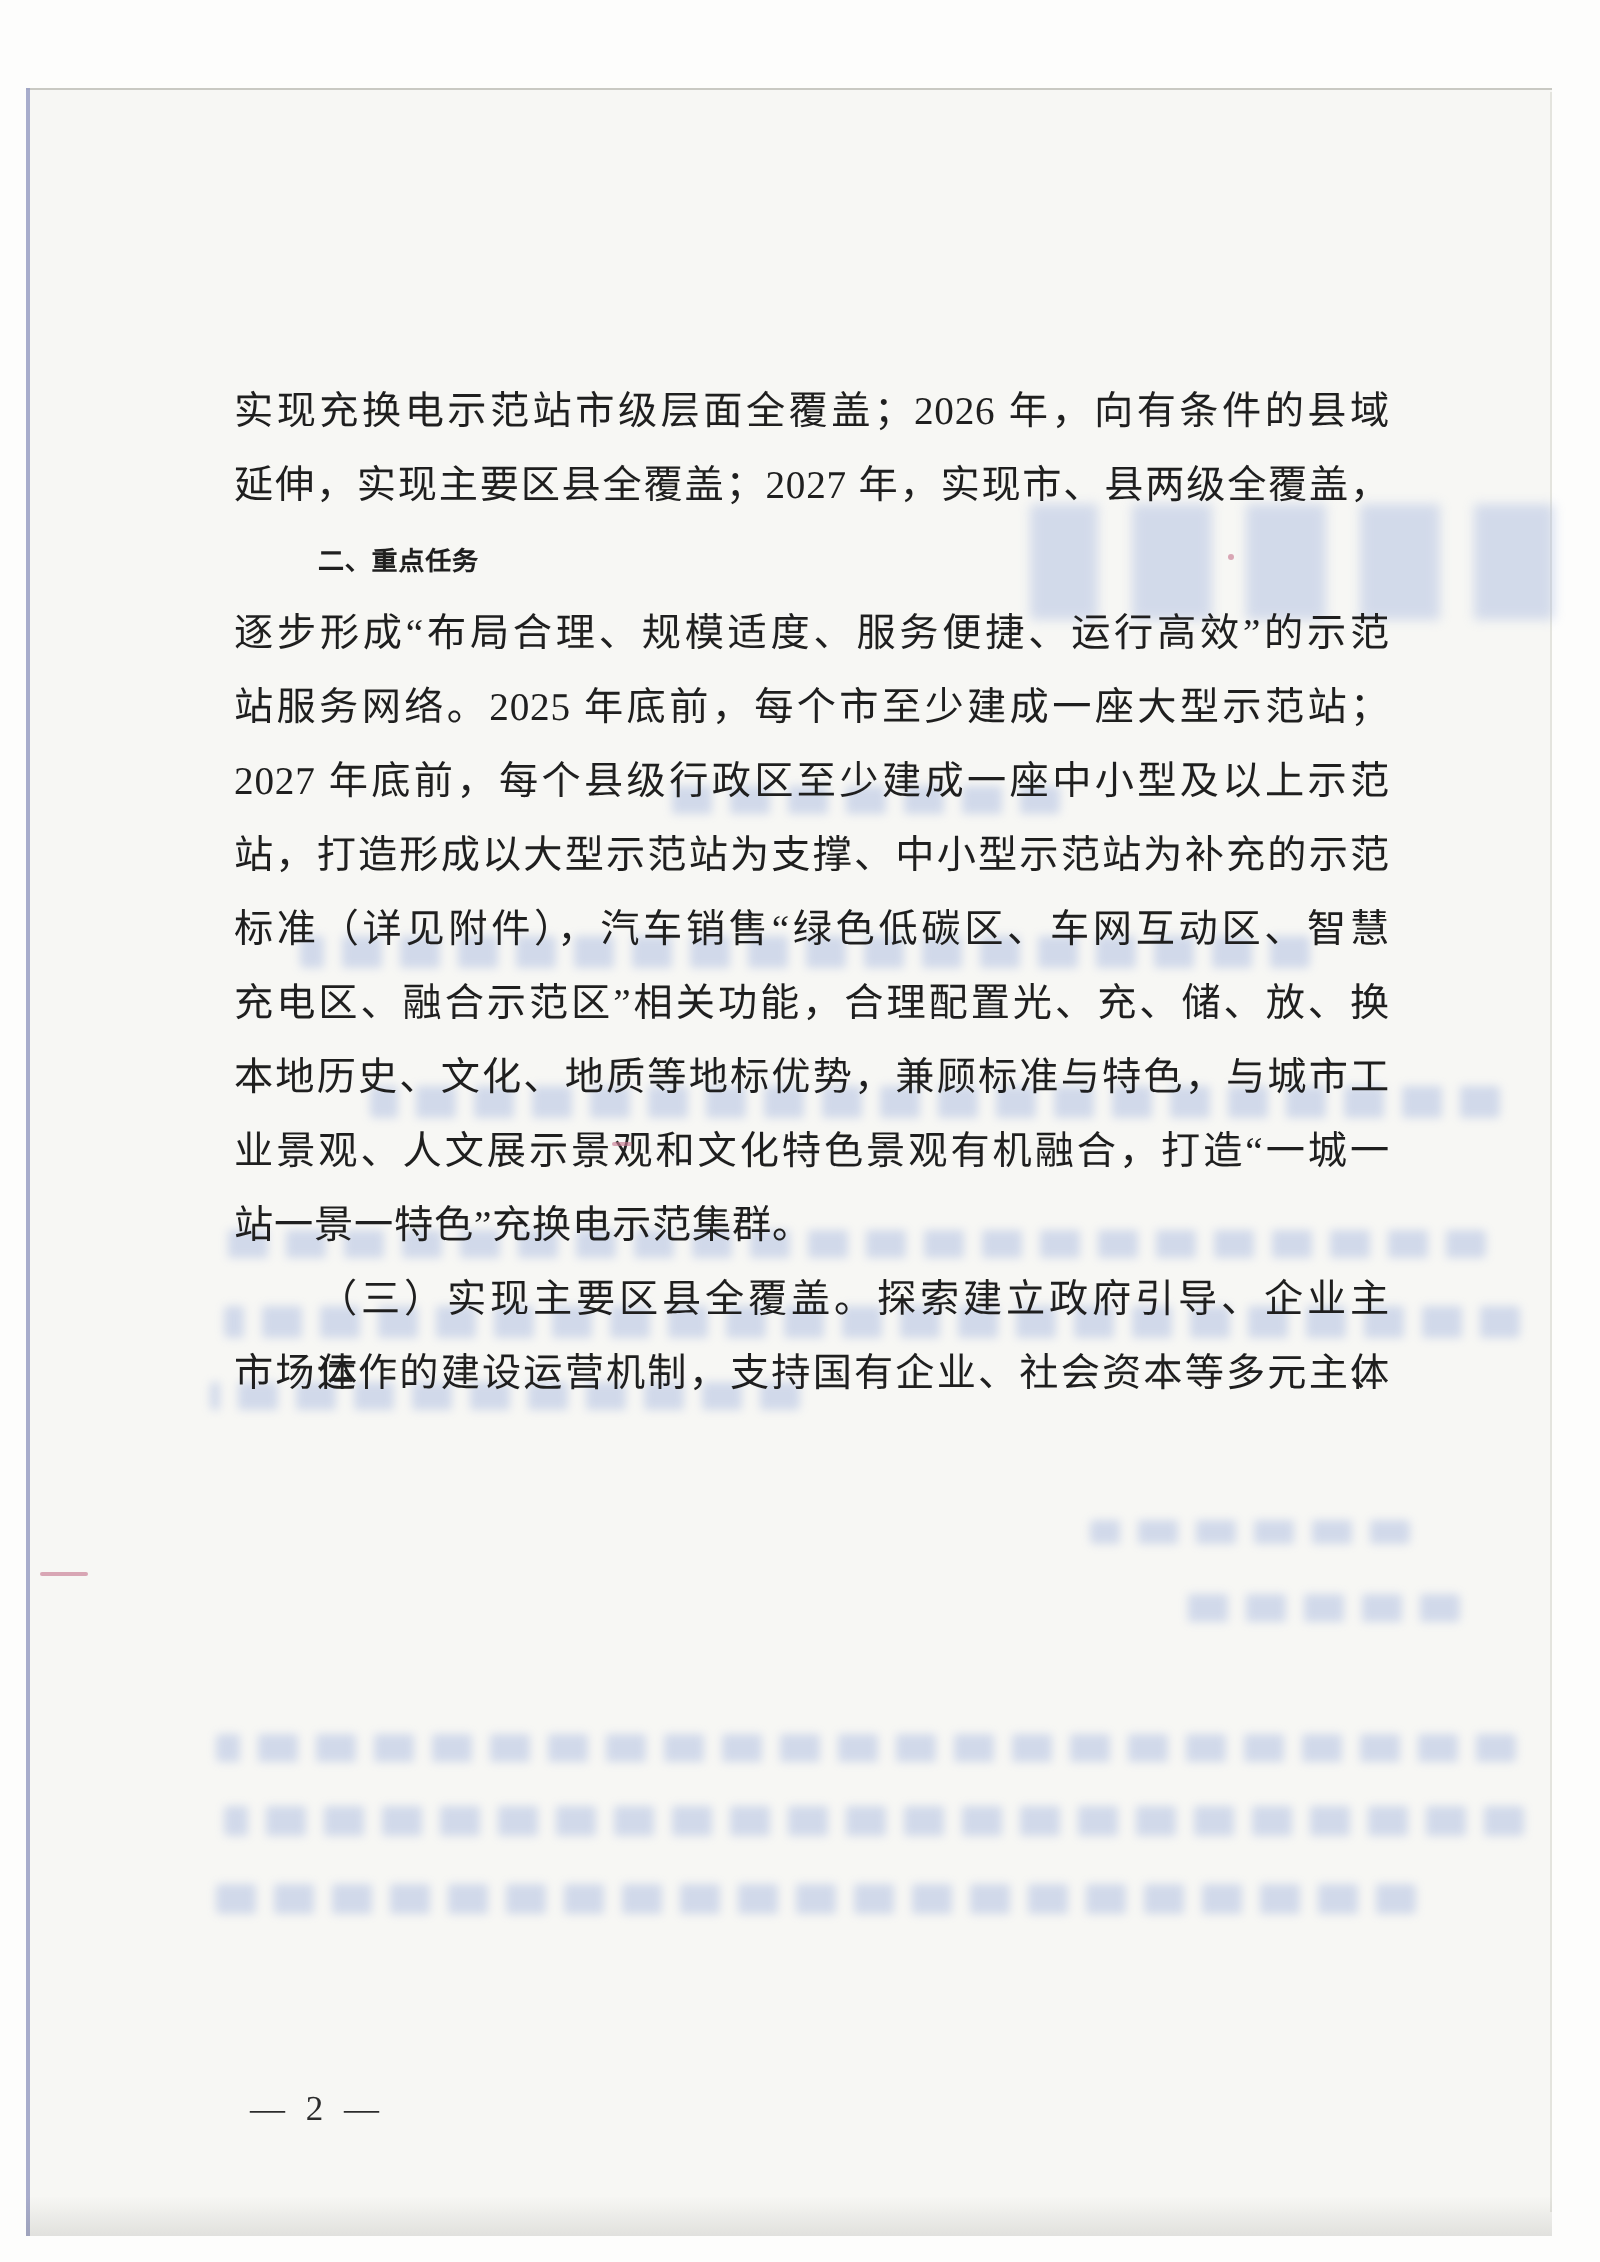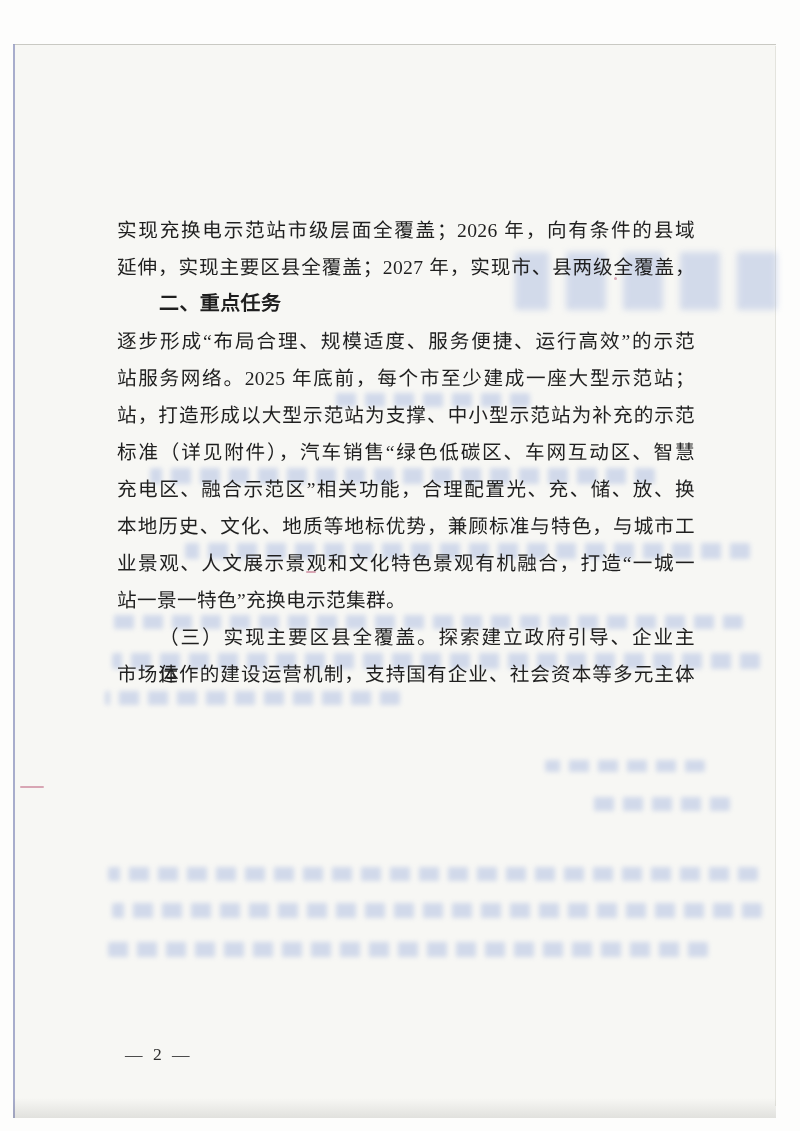--- a/index.html
+++ b/index.html
@@ -29,32 +29,31 @@
     filter:blur(2.5px);opacity:.42;border-radius:2px;
   }
   .ghost.big{
     background:repeating-linear-gradient(90deg,var(--bleed,#9db0dd) 0 40px,rgba(0,0,0,0) 40px 57px);
     filter:blur(3px);opacity:.40;
   }
   
   .doc{
     position:absolute;left:104px;top:144px;width:578px;z-index:2;
     color:var(--ink,#1f1f1f);
-    margin-top:24px;
   }
   .line{
     font-size:19.6px;line-height:37px;height:37px;
     text-align:justify;text-align-last:justify;text-justify:inter-ideograph;
     letter-spacing:.4px;
   }
   .line.end{text-align-last:left;}
   .line.indent{padding-left:42px;}
   .line.heading{
-    font-family:Liberation Mono, monospace;
-    font-weight:700;font-size:20px;text-align-last:left;
+    font-family:Liberation Serif, serif;
+    font-weight:700;font-size:13px;text-align-last:left;
   }
   .pagenum{
     position:absolute;left:112px;top:1000px;z-index:2;
     font-size:17.5px;letter-spacing:3px;color:#2c2c2c;
   }
   .speck{position:absolute;z-index:3;border-radius:2px;background:var(--speck,#c87b92);opacity:.65;}
 </style>
 </head>
 <body>
 
@@ -78,20 +77,21 @@
       <div class="ghost" style="left: 112px; top: 903px; width: 650px; height: 15px;"></div>
       <div class="ghost" style="left: 108px; top: 942px; width: 600px; height: 15px;"></div>
     </div>
 
   <div class="doc">
       <div class="line">实现充换电示范站市级层面全覆盖；2026 年，向有条件的县域</div>
       <div class="line">延伸，实现主要区县全覆盖；2027 年，实现市、县两级全覆盖，</div>
       <div class="line end indent heading">二、重点任务</div>
       <div class="line">逐步形成“布局合理、规模适度、服务便捷、运行高效”的示范</div>
       <div class="line">站服务网络。2025 年底前，每个市至少建成一座大型示范站；</div>
+      <div class="line">2027 年底前，每个县级行政区至少建成一座中小型及以上示范</div>
       <div class="line">站，打造形成以大型示范站为支撑、中小型示范站为补充的示范</div>
       <div class="line">标准（详见附件），汽车销售“绿色低碳区、车网互动区、智慧</div>
       <div class="line">充电区、融合示范区”相关功能，合理配置光、充、储、放、换</div>
       <div class="line">本地历史、文化、地质等地标优势，兼顾标准与特色，与城市工</div>
       <div class="line">业景观、人文展示景观和文化特色景观有机融合，打造“一城一</div>
       <div class="line end">站一景一特色”充换电示范集群。</div>
       <div class="line indent">（三）实现主要区县全覆盖。探索建立政府引导、企业主体、</div>
       <div class="line">市场运作的建设运营机制，支持国有企业、社会资本等多元主体</div>
     </div>
 

